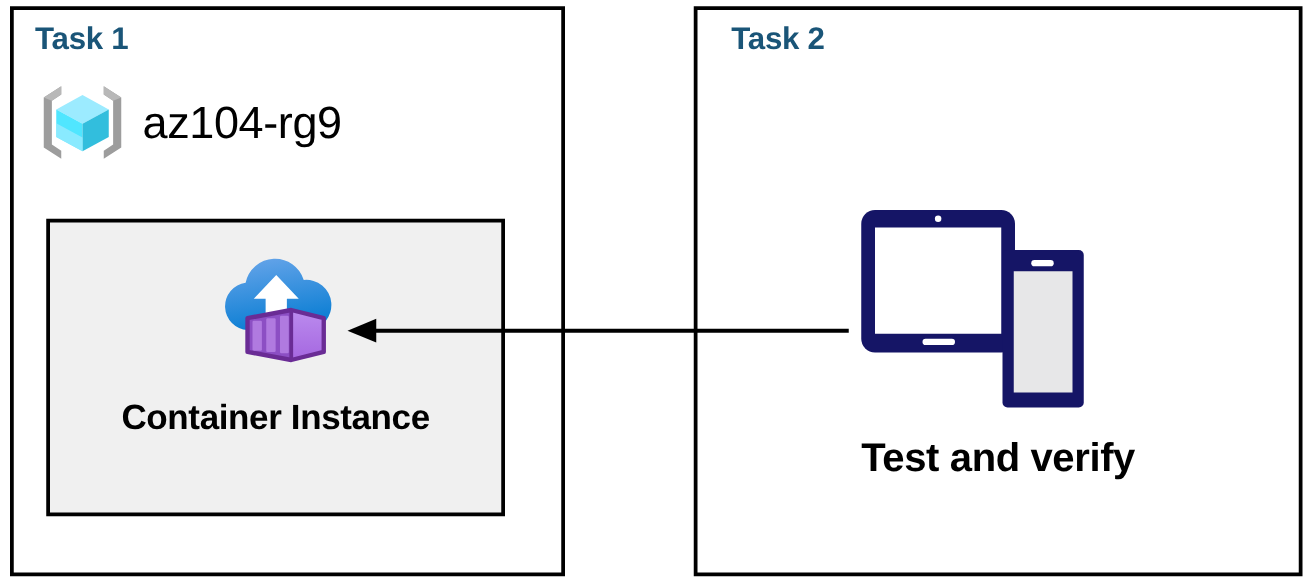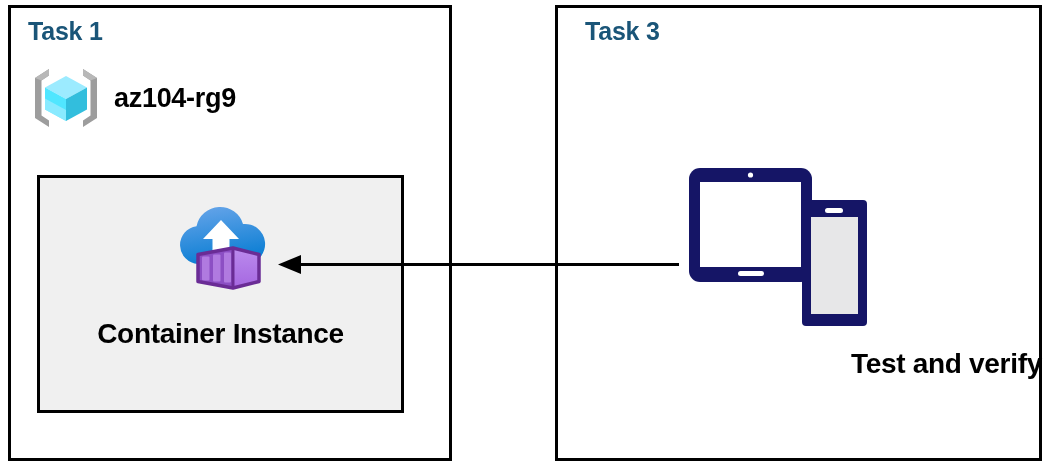--- a/index.html
+++ b/index.html
@@ -46,22 +46,22 @@
   #rg-row {
     position: absolute;
     left: 30px;
     top: 62px;
     display: flex;
     align-items: center;
     gap: 12px;
   }
   #rg-icon { width: 72px; height: 72px; display: block; }
   #rg-label {
-    font-size: 27px;
-    font-weight: bold;
+    font-size: 36px;
+    font-weight: normal;
     color: #000000;
     white-space: nowrap;
     letter-spacing: -0.3px;
   }
 
   
   #aci-box {
     position: absolute;
     left: 37px;
     top: 175px;
@@ -101,22 +101,22 @@
     top: 164px;
     width: 184px;
     height: 168px;
     display: block;
   }
   #device-label {
     position: absolute;
     left: 555px;
     width: 487px;
     top: 348px;
-    text-align: right;
-    font-size: 28px;
+    text-align: center;
+    font-size: 32px;
     font-weight: bold;
     color: #000000;
     letter-spacing: -0.3px;
     white-space: nowrap;
   }
 
   
   #connector {
     position: absolute;
     left: 270px;
@@ -184,21 +184,21 @@
       <rect x="53" y="54.6" width="7" height="30" rx="1" fill="#b07ae0"></rect>
 
       <path d="M27 56.5 L62 50 L88 56.5 L88 83.5 L62 90 L27 83.5 Z" fill="none" stroke="#6a2c95" stroke-width="3.5" stroke-linejoin="round"></path>
       <path d="M62 50 L62 90" fill="none" stroke="#6a2c95" stroke-width="3"></path>
     </svg>
     <div id="aci-label">Container Instance</div>
   </div>
 
   <div class="panel" id="panel-task2"></div>
 
-  <div class="panel-title" id="title-task2">Task 3</div>
+  <div class="panel-title" id="title-task2">Task 2</div>
 
   <svg id="device-icon" viewBox="0 0 184 168">
 
     <rect x="3" y="4" width="123" height="114" rx="11" ry="11" fill="#151566"></rect>
 
     <rect x="14" y="18" width="101" height="85" fill="#ffffff"></rect>
 
     <circle cx="64.5" cy="11" r="2.6" fill="#ffffff"></circle>
 
     <rect x="52" y="107" width="26" height="5" rx="2.5" fill="#ffffff"></rect>

